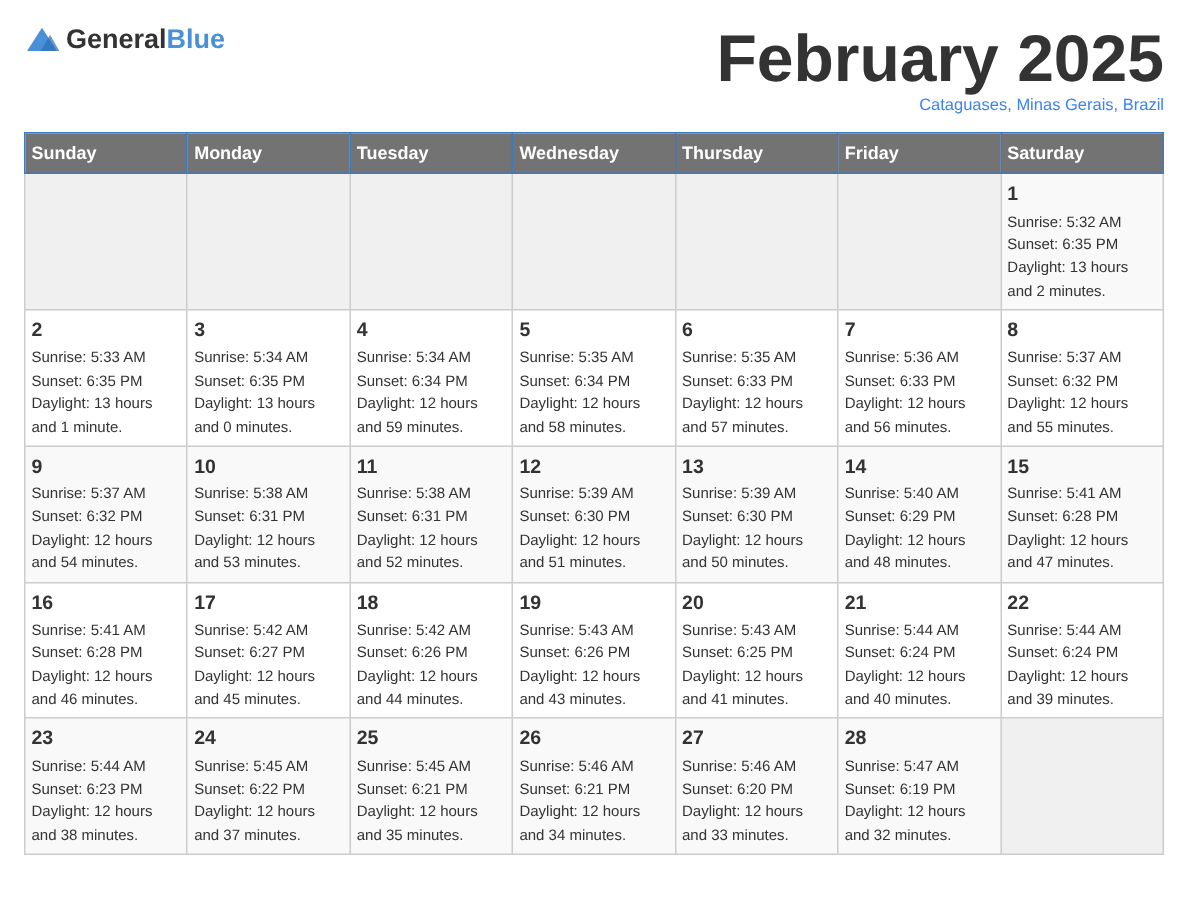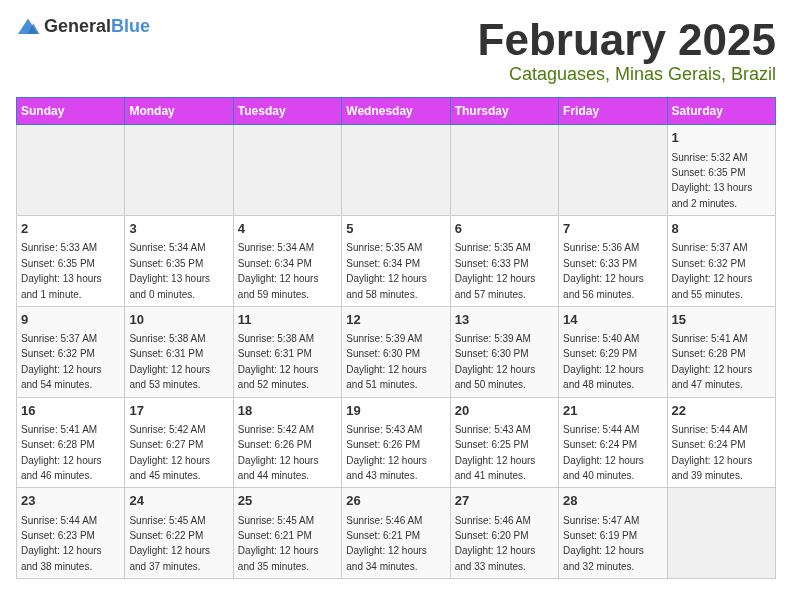--- a/index.html
+++ b/index.html
@@ -28,30 +28,30 @@
     .title-area {
       text-align: right;
     }
     .main-title {
       font-size: 44px;
       font-weight: bold;
       color: #333;
       line-height: 1.1;
     }
     .sub-title {
-      font-size: 18px;
-      color: #4d7c0f;
+      font-size: 11px;
+      color: #3b82f6;
     }
     table {
       width: 100%;
       border-collapse: collapse;
       font-size: 11px;
     }
     thead tr th {
-      background-color: #d946ef;
+      background-color: #737373;
       color: #fff;
       padding: 6px 4px;
       text-align: left;
       font-size: 12px;
       font-weight: bold;
       border: 1px solid #3a7bc8;
     }
     tbody tr td {
       border: 1px solid #ccc;
       vertical-align: top;

